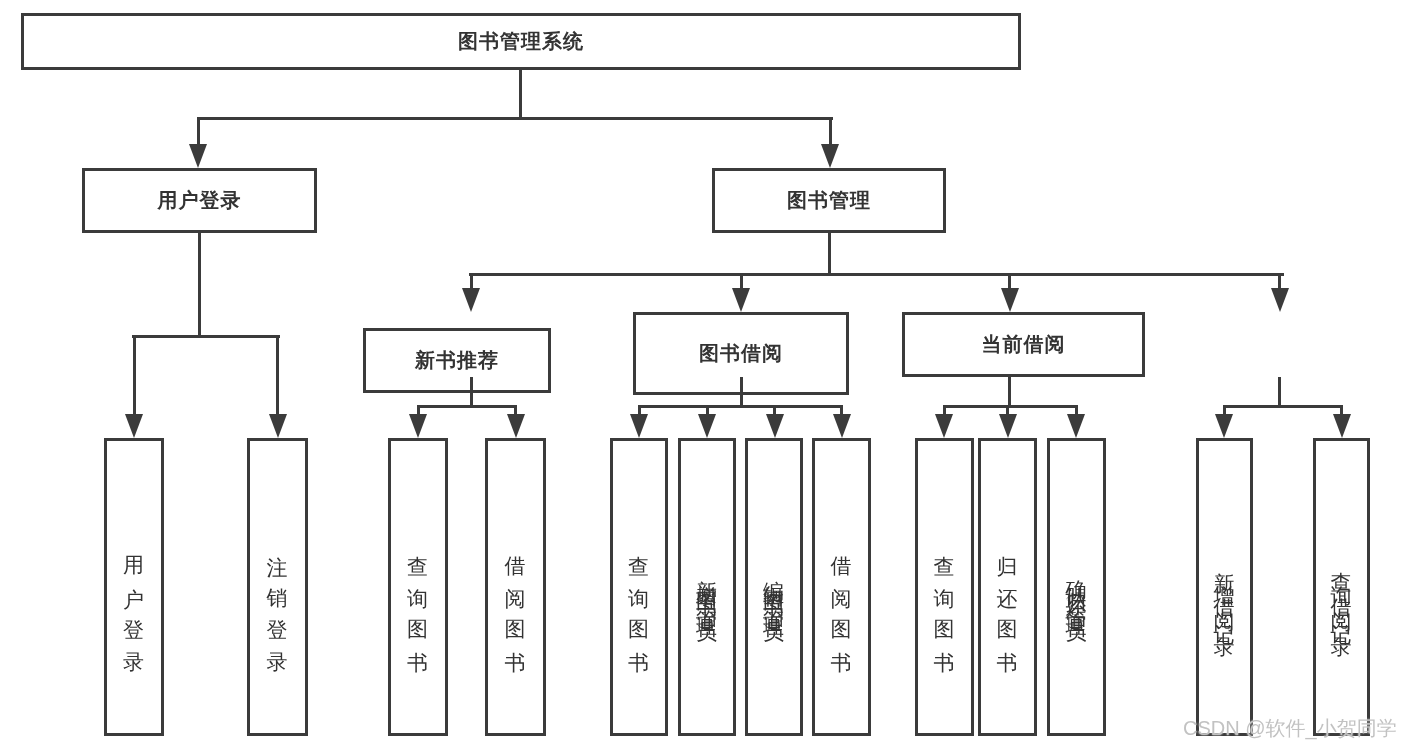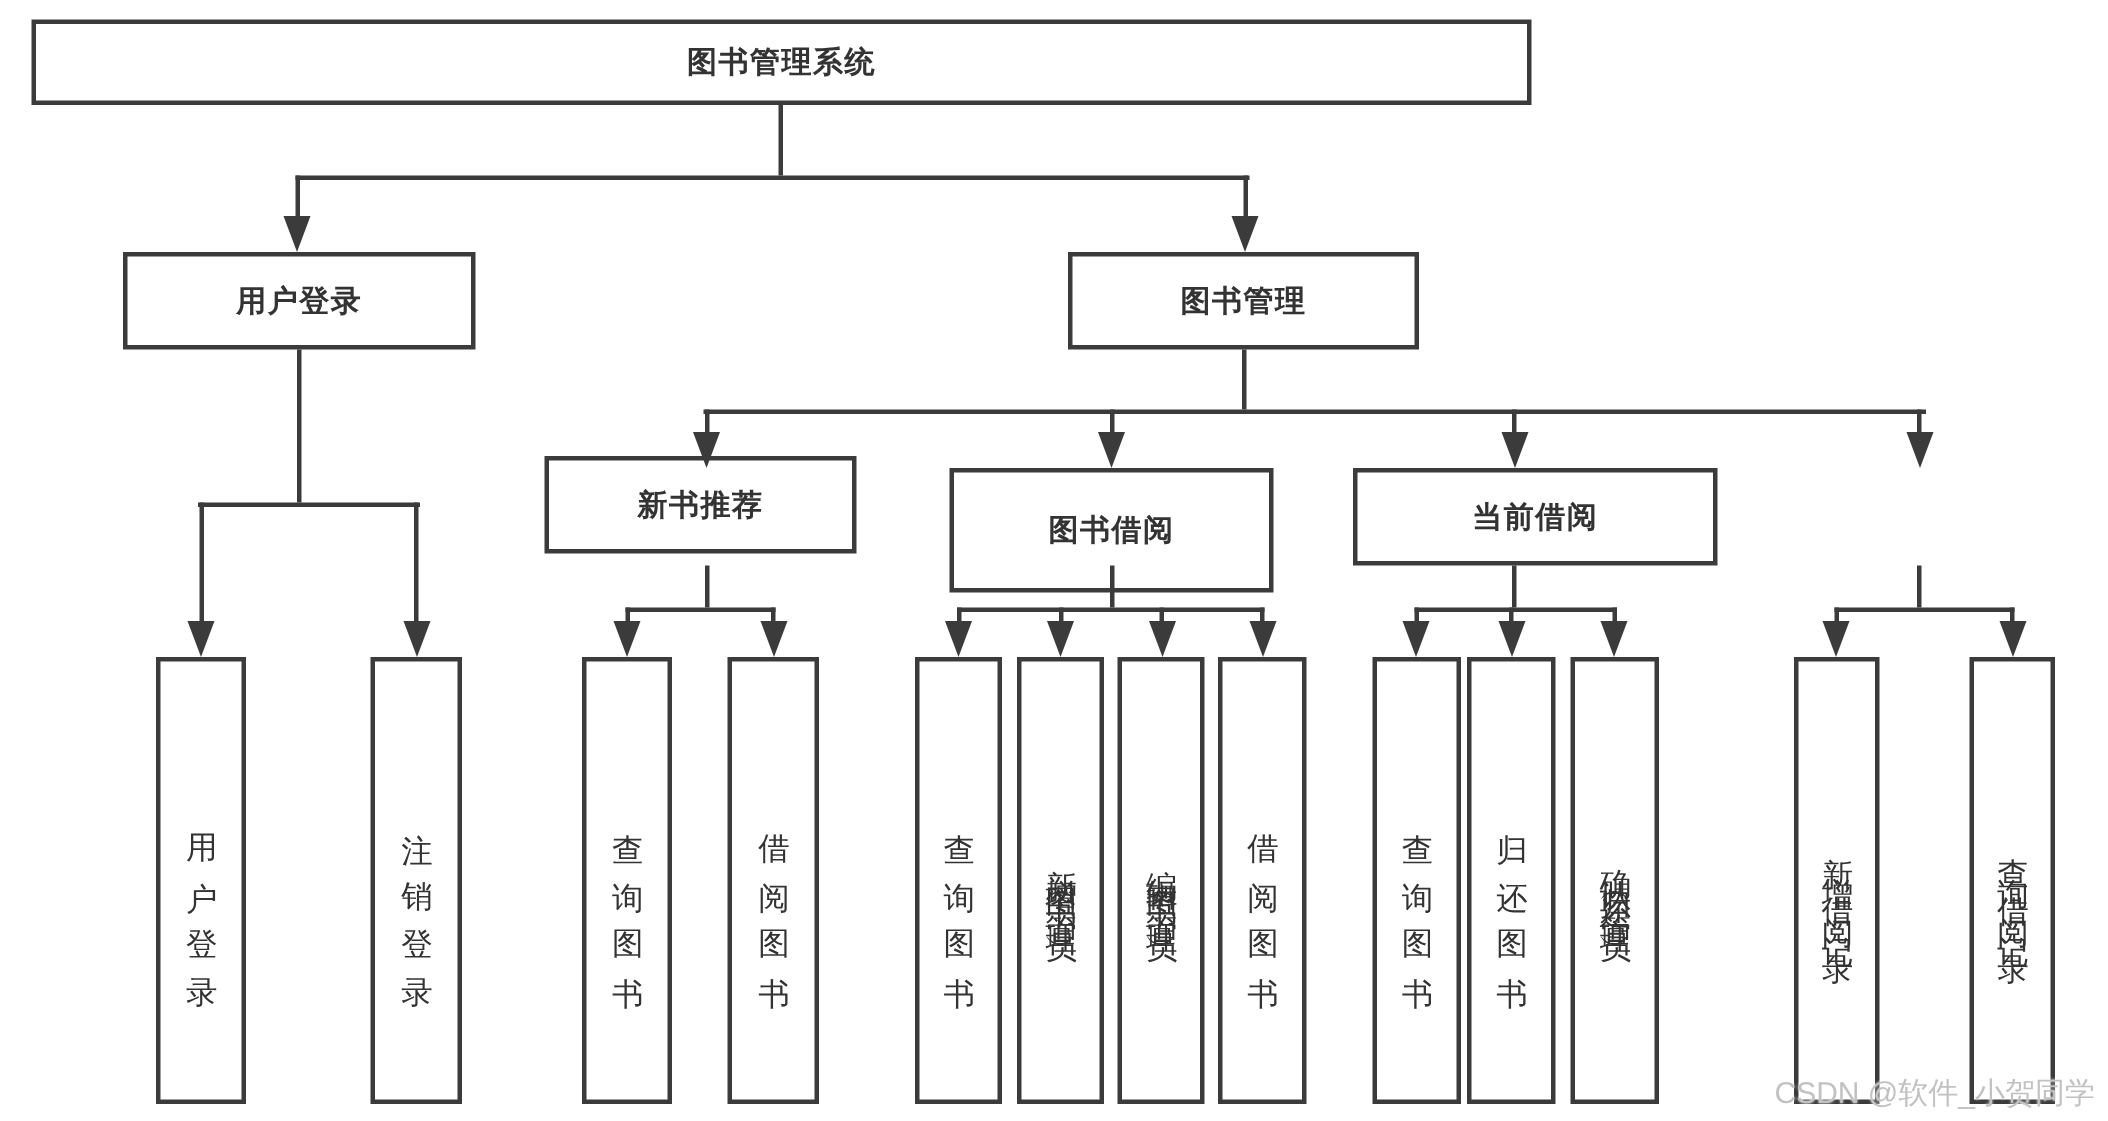--- a/index.html
+++ b/index.html
@@ -61,21 +61,21 @@
 </head>
 <body>
 
 <div id="diagram">
 
   <div class="box" style="left:21px;top:13px;width:1000px;height:57px">图书管理系统</div>
 
   <div class="box" style="left:82px;top:168px;width:235px;height:65px">用户登录</div>
   <div class="box" style="left:712px;top:168px;width:234px;height:65px">图书管理</div>
 
-  <div class="box" style="left:363px;top:304px;width:208px;height:65px">新书推荐</div>
+  <div class="box" style="left:363px;top:328px;width:188px;height:65px">新书推荐</div>
   <div class="box" style="left:633px;top:312px;width:216px;height:83px">图书借阅</div>
   <div class="box" style="left:902px;top:312px;width:243px;height:65px">当前借阅</div>
 
   <div class="vcol" style="left:104px;width:60px">
     <span class="vtext" style="letter-spacing: 32px; padding-top: 32px;">用户登录</span>
     </div>
   <div class="vcol" style="left:247px;width:61px">
     <span class="vtext" style="letter-spacing: 32px; padding-top: 32px;">注销登录</span>
     </div>
 

